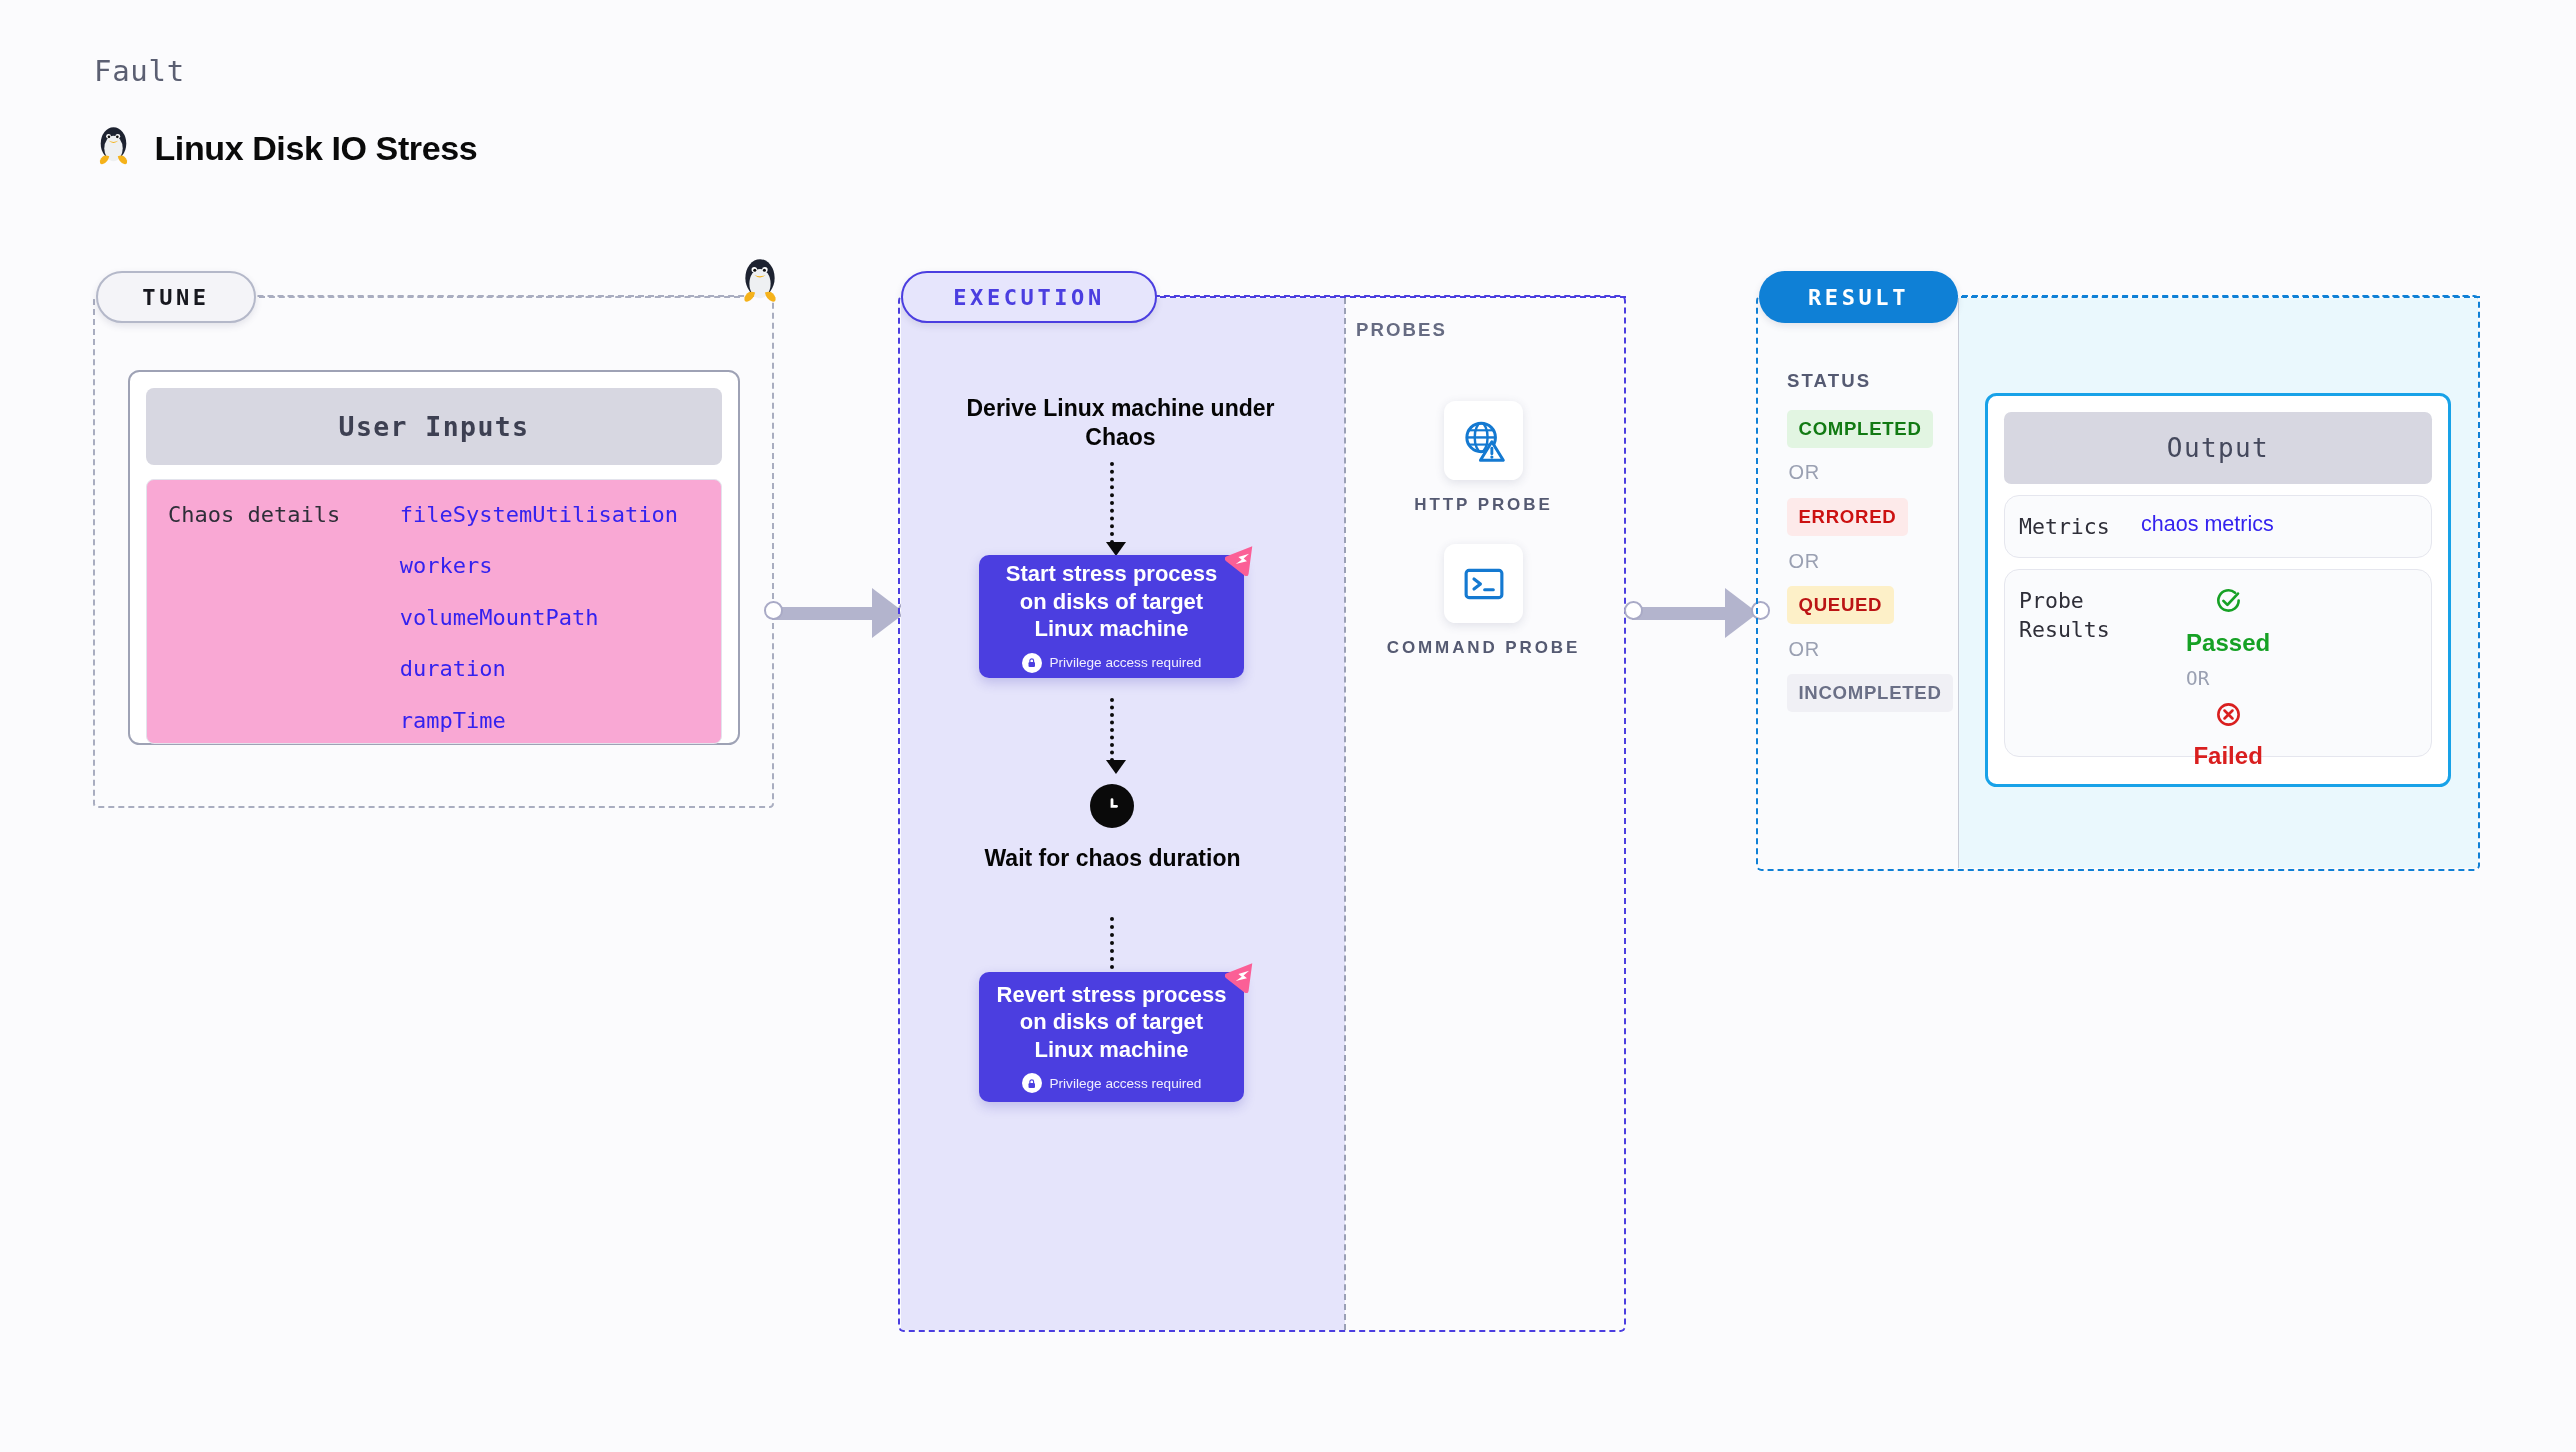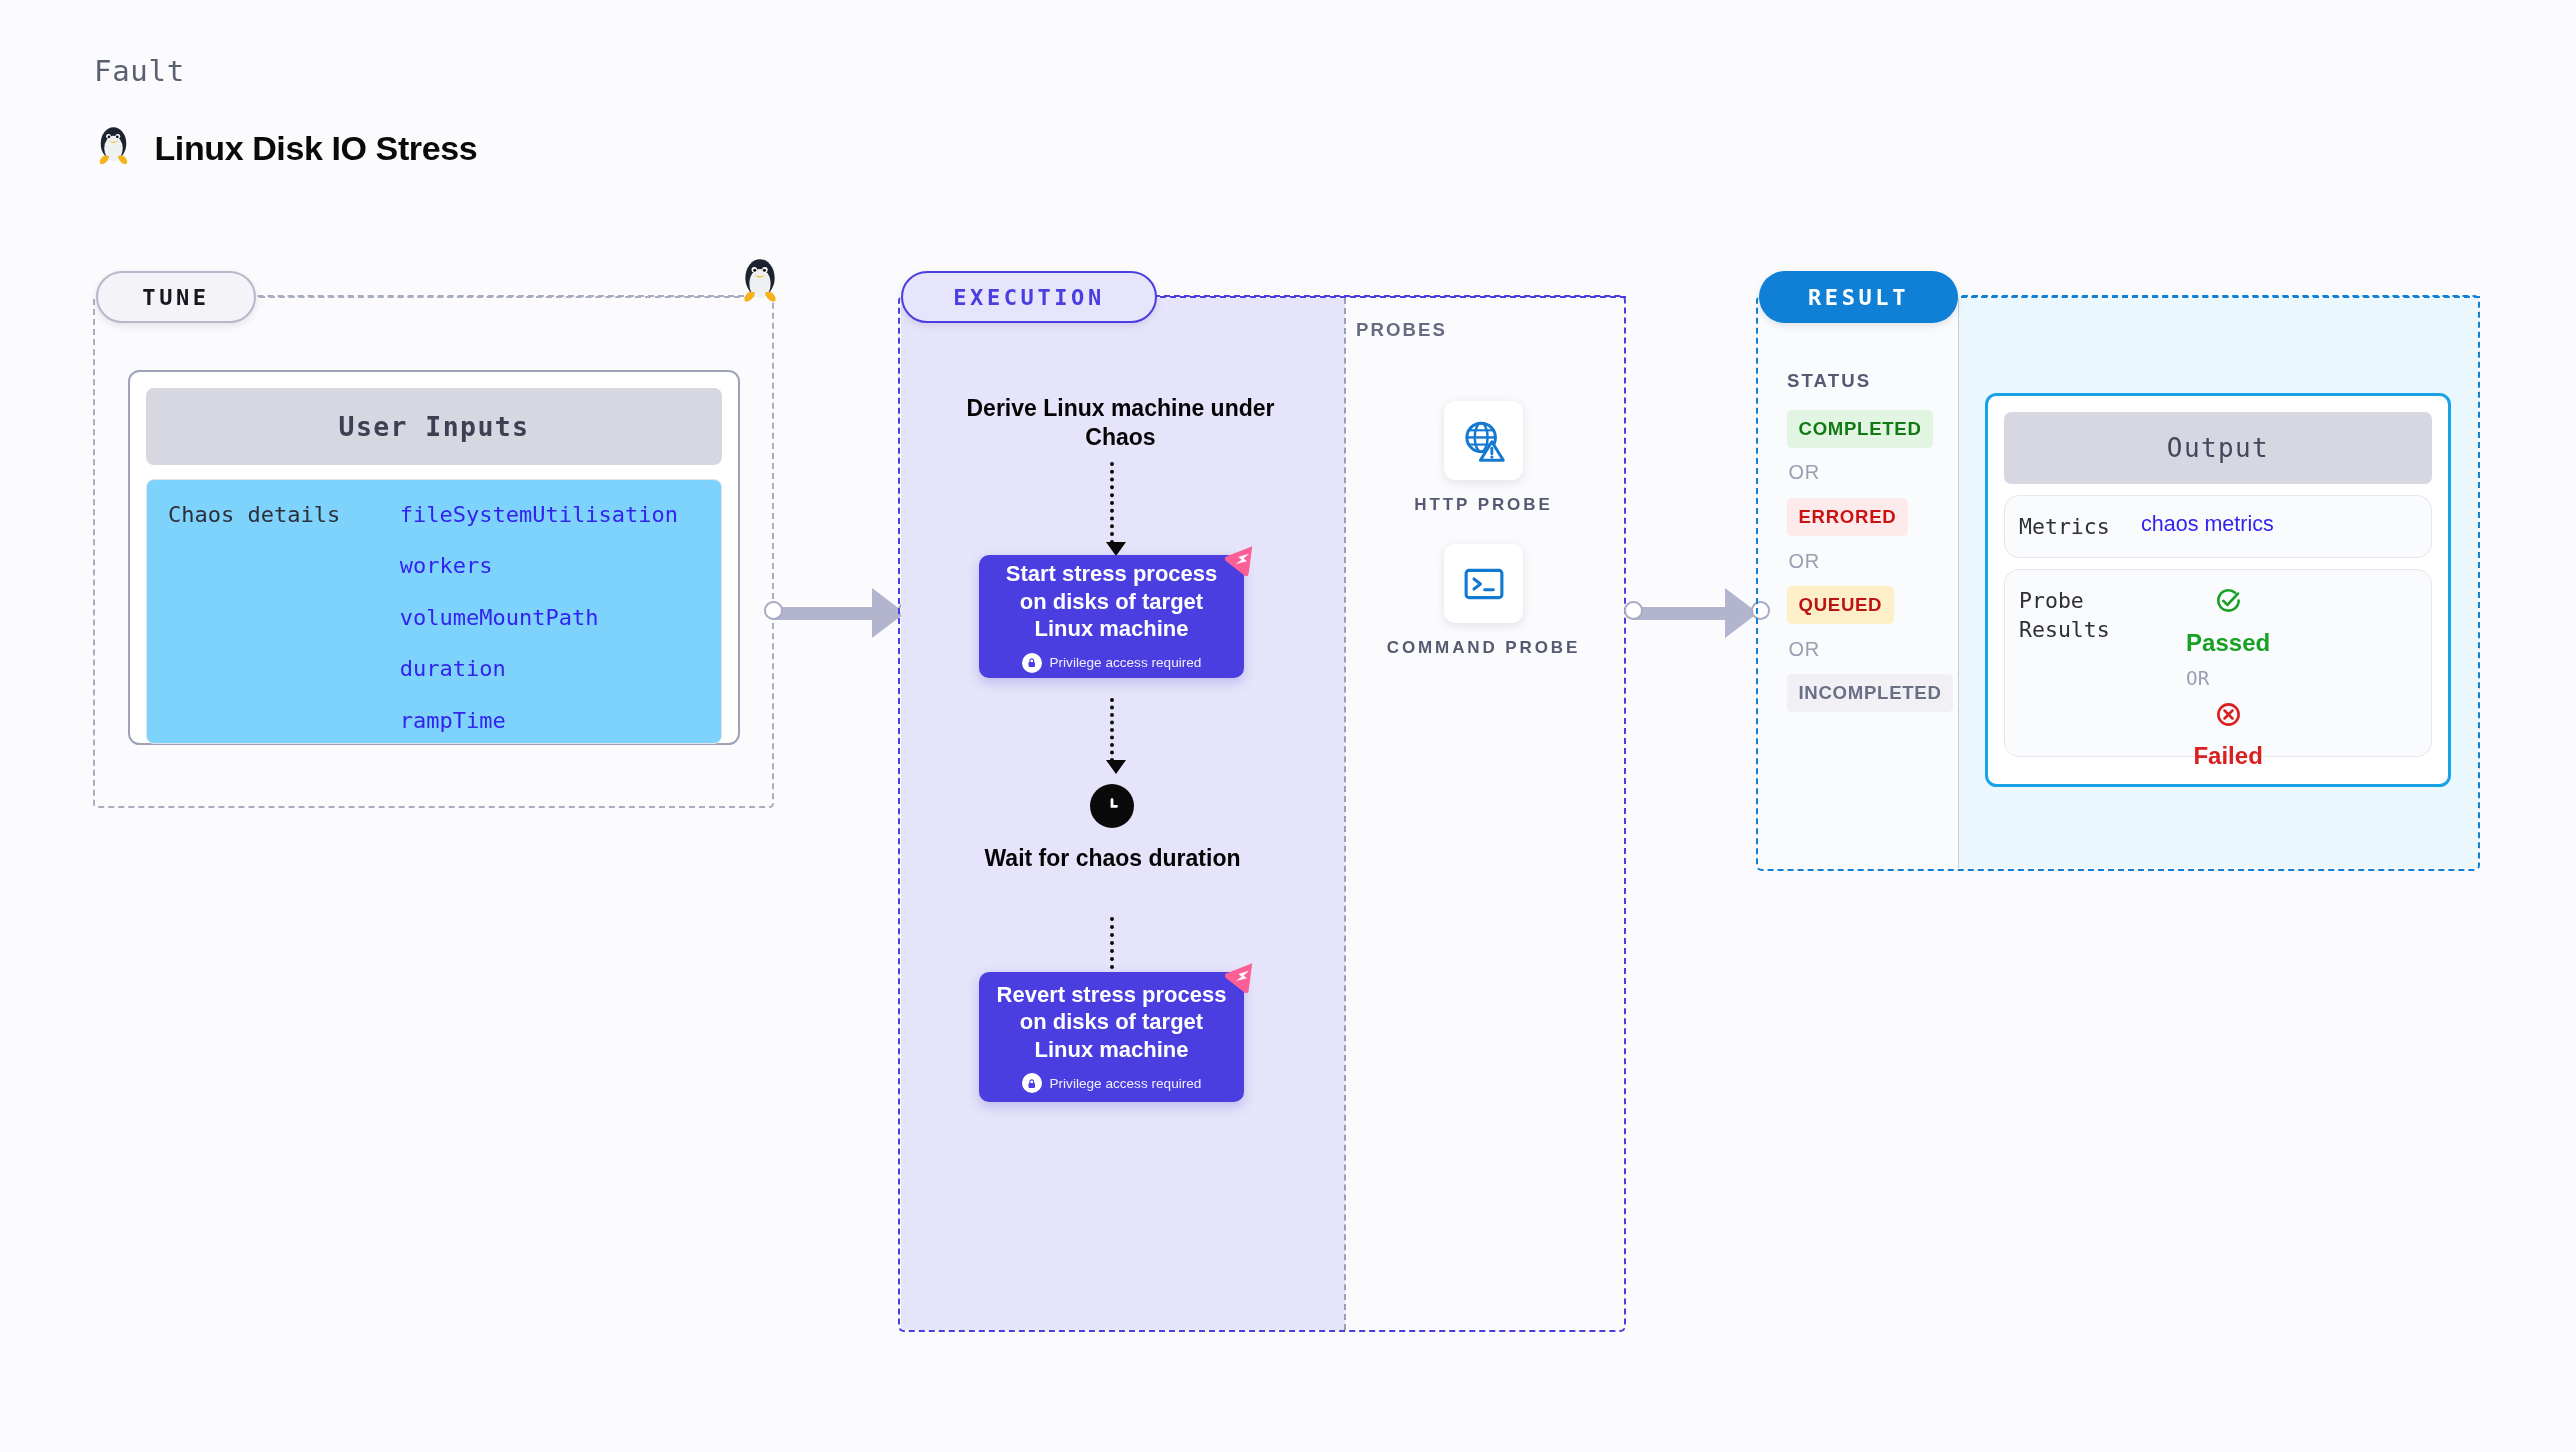--- a/index.html
+++ b/index.html
@@ -52,21 +52,21 @@
     padding: 15.8px;
   }
   .ui-header {
     height: 77px; background: #d7d7e1; border-radius: 7.9px;
     display: flex; align-items: center; justify-content: center;
     font-family: "DejaVu Sans Mono", monospace; font-size: 26.5px;
     color: #3d4052; letter-spacing: 1.4px; font-weight: 600;
   }
   .ui-body {
     margin-top: 14.3px; height: 265px;
-    background: #7dd3fc; border: 1.4px solid #e3e3ec; border-radius: 7.9px;
+    background: #f9a8d4; border: 1.4px solid #e3e3ec; border-radius: 7.9px;
     display: flex; padding: 21.5px 17px;
   }
   .ui-label {
     font-family: "DejaVu Sans Mono", monospace; font-size: 22px;
     color: #2e2e38; width: 236px; flex: none; padding-left: 4.3px;
   }
   .ui-params { display: flex; flex-direction: column; gap: 26.5px; }
   .ui-param {
     font-family: "DejaVu Sans Mono", monospace; font-size: 22px;
     color: #3422ef; white-space: nowrap;

